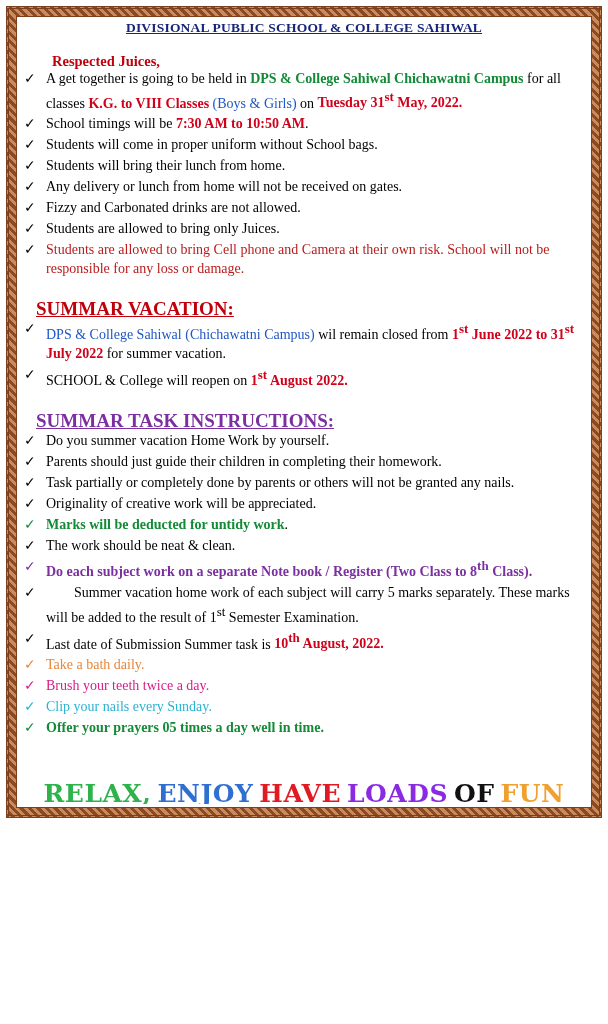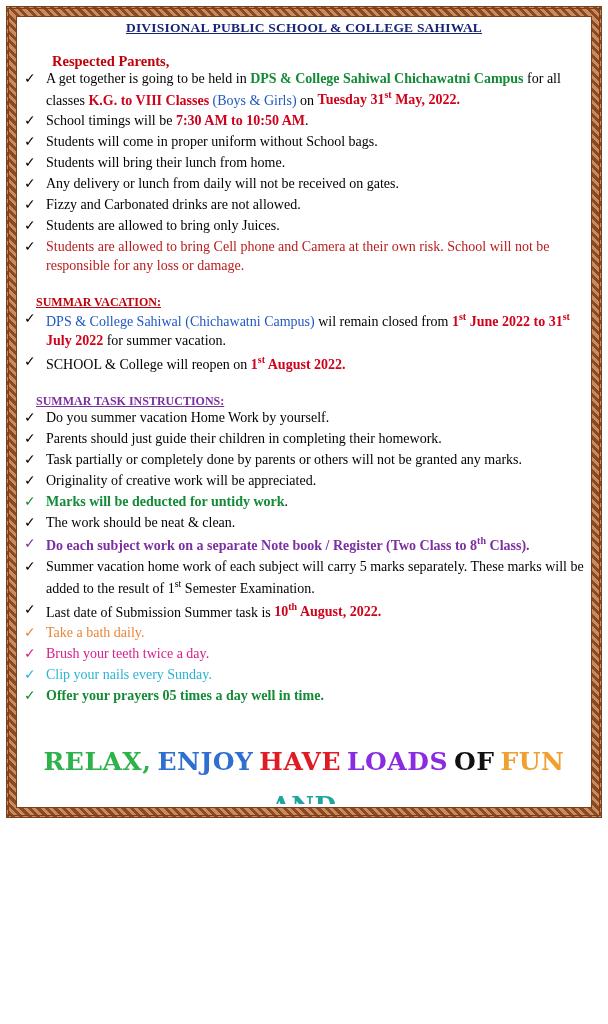--- a/index.html
+++ b/index.html
@@ -93,28 +93,28 @@
     line-height: 1.35;
   }
   .block-1 { margin-top: 13px; margin-left: 30px; }
   .block-2 { margin-top: 14px; margin-left: 30px; }
   .block-3 { margin-top: 8px; margin-left: 30px; }
   .block-4 { margin-top: 8px; margin-left: 30px; }
 
   .section-head {
     margin-top: 20px;
     margin-left: 14px;
-    font-size: 12px;
+    font-size: 19px;
     font-weight: bold;
     color: #7b2fa0;
     text-decoration: underline;
   }
   .section-head.red { color: #c0000b; }
   .red { color: #d0021b; }
-  sup { font-size: 10px; vertical-align: super; }
+  sup { font-size: 13px; vertical-align: super; }
 
   .banner {
     margin-top: 34px;
     text-align: center;
     font-family: "DejaVu Serif", serif;
     font-weight: bold;
     font-size: 25px;
     line-height: 1.45;
     letter-spacing: 0.5px;
   }
@@ -137,54 +137,54 @@
   <div class="frame-outer">
     <div class="frame-inner"></div>
   </div>
 
   <div class="content">
 
     <div class="title">
       <span>DIVISIONAL PUBLIC SCHOOL &amp; COLLEGE SAHIWAL</span>
     </div>
 
-    <div class="salutation">Respected Parents,</div>
+    <div class="salutation">Respected Juices,</div>
 
     <ul class="checklist block-1" id="intro-list">
         <li><span class="tick" style="color: rgb(0, 0, 0);">✓</span><span><span style="color: rgb(0, 0, 0);">A get together is going to be held in </span><span style="color: rgb(19, 138, 54); font-weight: bold;">DPS &amp; College Sahiwal Chichawatni Campus</span><span style="color: rgb(0, 0, 0);"> for all classes </span><span style="color: rgb(208, 2, 27); font-weight: bold;">K.G. to VIII Classes</span><span style="color: rgb(31, 87, 195);"> (Boys &amp; Girls)</span><span style="color: rgb(0, 0, 0);"> on </span><span style="color: rgb(208, 2, 27); font-weight: bold;">Tuesday 31<sup>st</sup> May, 2022.</span></span></li>
       </ul>
 
     <ul class="checklist block-2" id="rules-list">
         <li><span class="tick" style="color: rgb(0, 0, 0);">✓</span><span><span style="color: rgb(0, 0, 0);">School timings will be </span><span style="color: rgb(208, 2, 27); font-weight: bold;">7:30 AM to 10:50 AM</span><span style="color: rgb(0, 0, 0);">.</span></span></li>
         <li><span class="tick" style="color: rgb(0, 0, 0);">✓</span><span><span style="color: rgb(0, 0, 0);">Students will come in proper uniform without School bags.</span></span></li>
         <li><span class="tick" style="color: rgb(0, 0, 0);">✓</span><span><span style="color: rgb(0, 0, 0);">Students will bring their lunch from home.</span></span></li>
-        <li><span class="tick" style="color: rgb(0, 0, 0);">✓</span><span><span style="color: rgb(0, 0, 0);">Any delivery or lunch from daily will not be received on gates.</span></span></li>
+        <li><span class="tick" style="color: rgb(0, 0, 0);">✓</span><span><span style="color: rgb(0, 0, 0);">Any delivery or lunch from home will not be received on gates.</span></span></li>
         <li><span class="tick" style="color: rgb(0, 0, 0);">✓</span><span><span style="color: rgb(0, 0, 0);">Fizzy and Carbonated drinks are not allowed.</span></span></li>
         <li><span class="tick" style="color: rgb(0, 0, 0);">✓</span><span><span style="color: rgb(0, 0, 0);">Students are allowed to bring only Juices.</span></span></li>
         <li><span class="tick" style="color: rgb(0, 0, 0);">✓</span><span><span style="color: #b91c1c;">Students are allowed to bring Cell phone and Camera at their own risk. School will not be responsible for any loss or damage.</span></span></li>
       </ul>
 
     <div class="section-head red">SUMMAR VACATION:</div>
 
     <ul class="checklist block-3" id="vacation-list">
         <li><span class="tick" style="color: rgb(0, 0, 0);">✓</span><span><span style="color: rgb(31, 87, 195);">DPS &amp; College Sahiwal (Chichawatni Campus)</span><span style="color: rgb(0, 0, 0);"> wil remain closed from </span><span style="color: rgb(208, 2, 27); font-weight: bold;">1<sup>st</sup> June 2022 to 31<sup>st</sup> July 2022</span><span style="color: rgb(0, 0, 0);"> for summer vacation.</span></span></li>
         <li><span class="tick" style="color: rgb(0, 0, 0);">✓</span><span><span style="color: rgb(0, 0, 0);">SCHOOL &amp; College will reopen on </span><span style="color: rgb(208, 2, 27); font-weight: bold;">1<sup>st</sup> August 2022.</span></span></li>
       </ul>
 
     <div class="section-head">SUMMAR TASK INSTRUCTIONS:</div>
 
     <ul class="checklist block-4" id="task-list">
         <li><span class="tick" style="color: rgb(0, 0, 0);">✓</span><span><span style="color: rgb(0, 0, 0);">Do you summer vacation Home Work by yourself.</span></span></li>
         <li><span class="tick" style="color: rgb(0, 0, 0);">✓</span><span><span style="color: rgb(0, 0, 0);">Parents should just guide their children in completing their homework.</span></span></li>
-        <li><span class="tick" style="color: rgb(0, 0, 0);">✓</span><span><span style="color: rgb(0, 0, 0);">Task partially or completely done by parents or others will not be granted any marks.</span></span></li>
+        <li><span class="tick" style="color: rgb(0, 0, 0);">✓</span><span><span style="color: rgb(0, 0, 0);">Task partially or completely done by parents or others will not be granted any nails.</span></span></li>
         <li><span class="tick" style="color: rgb(0, 0, 0);">✓</span><span><span style="color: rgb(0, 0, 0);">Originality of creative work will be appreciated.</span></span></li>
         <li><span class="tick" style="color: rgb(19, 138, 54);">✓</span><span><span style="color: rgb(19, 138, 54); font-weight: bold;">Marks will be deducted for untidy work</span><span style="color: rgb(0, 0, 0);">.</span></span></li>
         <li><span class="tick" style="color: rgb(0, 0, 0);">✓</span><span><span style="color: rgb(0, 0, 0);">The work should be neat &amp; clean.</span></span></li>
         <li><span class="tick" style="color: rgb(123, 47, 160);">✓</span><span><span style="color: rgb(123, 47, 160); font-weight: bold;">Do each subject work on a separate Note book / Register (Two Class to 8<sup>th</sup> Class).</span></span></li>
-        <li><span class="tick" style="color: rgb(0, 0, 0);">✓</span><span><span style="color: rgb(0, 0, 0);">Summer vacation home work of each subject will carry 5 marks separately. These marks will be added to the result of 1<sup>st</sup> Semester Examination.</span></span></li>
+        <li><span class="tick" style="color: rgb(0, 0, 0);">✓</span><span><span style="color: rgb(0, 0, 0); margin-left: 28px;">Summer vacation home work of each subject will carry 5 marks separately. These marks will be added to the result of 1<sup>st</sup> Semester Examination.</span></span></li>
         <li><span class="tick" style="color: rgb(0, 0, 0);">✓</span><span><span style="color: rgb(0, 0, 0);">Last date of Submission Summer task is </span><span style="color: rgb(208, 2, 27); font-weight: bold;">10<sup>th</sup> August, 2022.</span></span></li>
         <li><span class="tick" style="color: rgb(232, 134, 58);">✓</span><span><span style="color: rgb(232, 134, 58);">Take a bath daily.</span></span></li>
         <li><span class="tick" style="color: rgb(216, 27, 140);">✓</span><span><span style="color: rgb(216, 27, 140);">Brush your teeth twice a day.</span></span></li>
         <li><span class="tick" style="color: rgb(43, 179, 212);">✓</span><span><span style="color: rgb(43, 179, 212);">Clip your nails every Sunday.</span></span></li>
         <li><span class="tick" style="color: rgb(19, 138, 54);">✓</span><span><span style="color: rgb(19, 138, 54); font-weight: bold;">Offer your prayers 05 times a day well in time.</span></span></li>
       </ul>
 
     <div class="banner" id="banner"><span class="w" style="color: rgb(46, 178, 75);">RELAX,</span><span class="w" style="color: rgb(47, 111, 208);">ENJOY</span><span class="w" style="color: rgb(224, 27, 36);">HAVE</span><span class="w" style="color: rgb(138, 43, 226);">LOADS</span><span class="w" style="color: rgb(17, 17, 17);">OF</span><span class="w" style="color: rgb(240, 160, 48);">FUN</span><span class="w" style="color: rgb(31, 165, 160);">AND</span><br><span class="w" style="color: rgb(224, 27, 36);">COME</span><span class="w" style="color: rgb(226, 63, 160);">BACK</span><span class="w" style="color: rgb(46, 178, 75);">REFRESHED.</span></div>
 
     <div class="signature">Principal</div>

